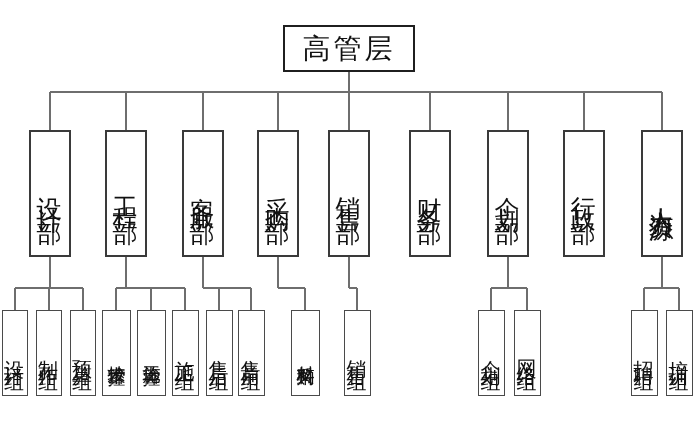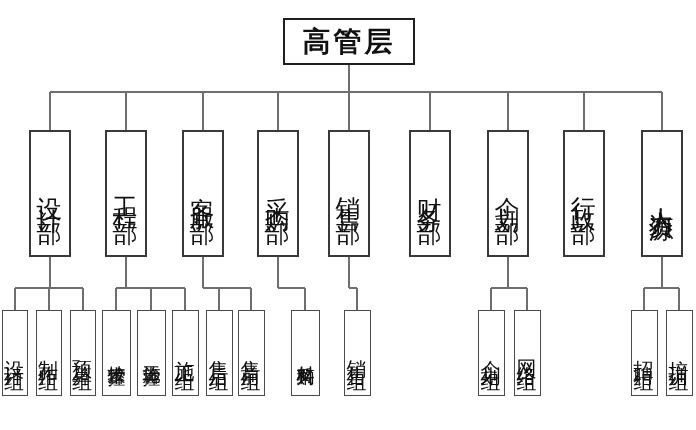--- a/index.html
+++ b/index.html
@@ -23,22 +23,23 @@
     border: 2px solid #2e2e2e;
     box-sizing: border-box;
     display: flex;
     align-items: center;
     justify-content: center;
     color: #111111;
   }
   .node.root {
     font-size: 28px;
     letter-spacing: 3px;
-    font-weight: 700;
+    font-weight: 400;
     border-color: #1f1f1f;
+    margin-top: 7px;
   }
   .vtext {
     writing-mode: vertical-rl;
     text-orientation: upright;
     white-space: nowrap;
   }
   .node.dept { border-width: 2px; border-color: #3a3a3a; }
   .node.dept .vtext { font-size: 25px; letter-spacing: 11px; }
   .node.dept .vtext.tight { letter-spacing: 3px; }
   .node.group { border-width: 1.5px; border-color: #4a4a4a; }

